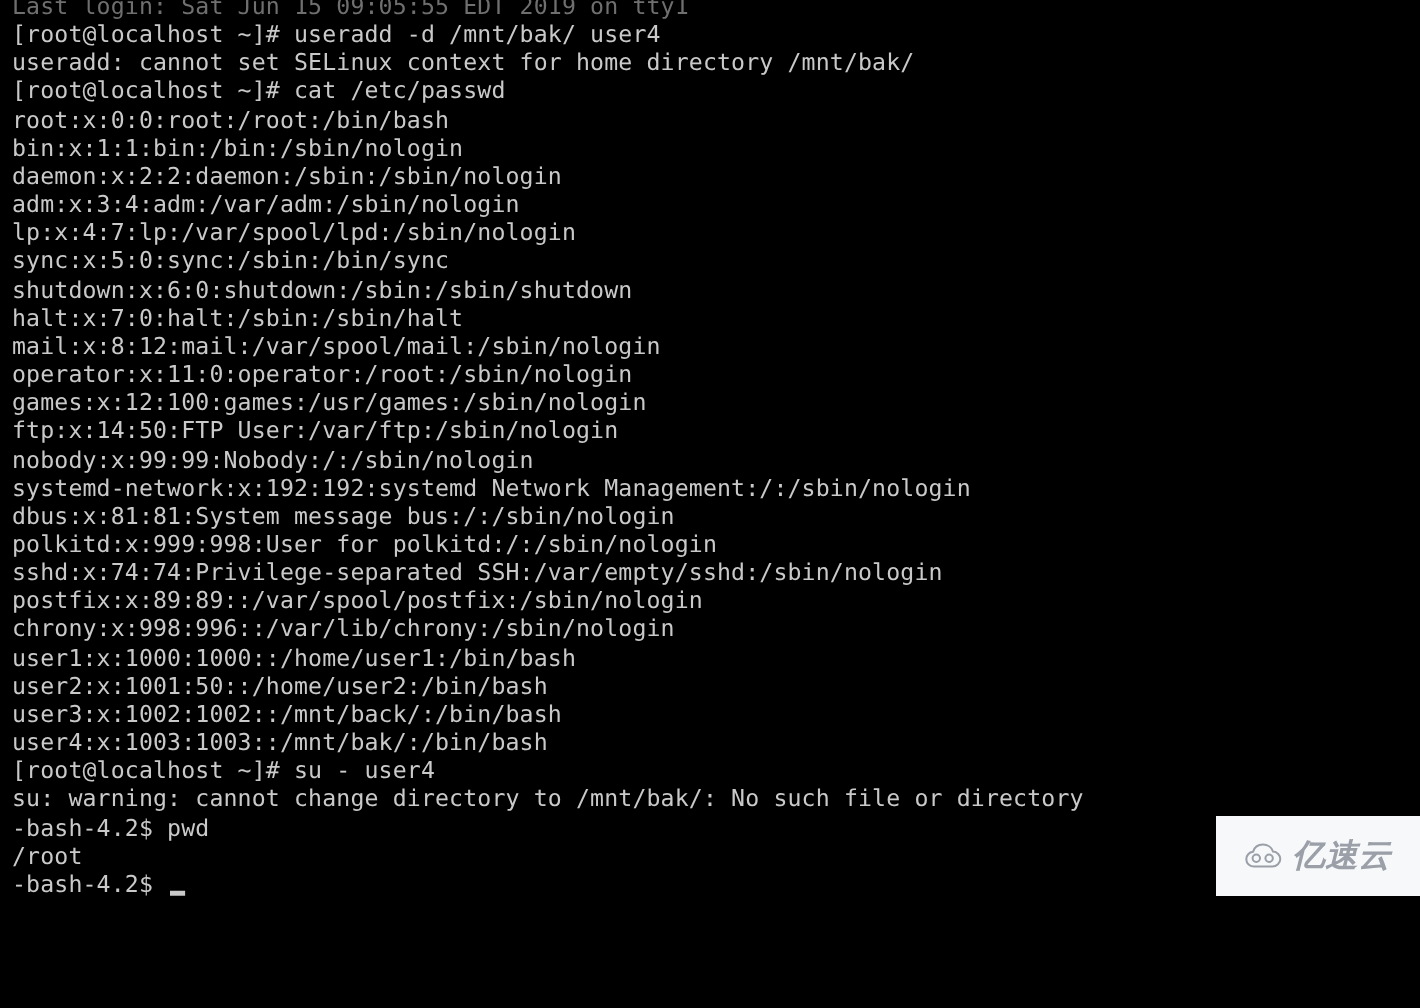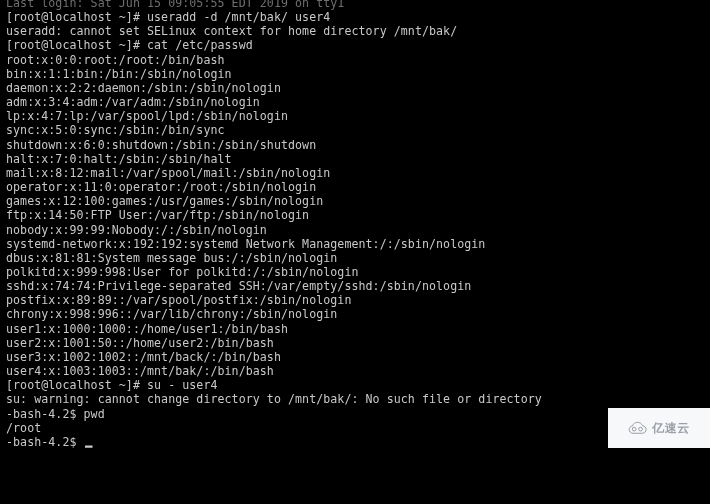--- a/index.html
+++ b/index.html
@@ -64,25 +64,26 @@
     gap: 4px;
   }
   #watermark .wm-icon {
     display: block;
     width: 20px;
     height: 14px;
     flex: 0 0 auto;
   }
   #watermark .wm-text {
     font-family: "DejaVu Sans", "Liberation Sans", sans-serif;
-    font-size: 12px;
+    font-size: 16px;
     font-weight: bold;
     color: #9a9fa8;
     letter-spacing: 0.5px;
     line-height: 1;
+    font-style: italic;
   }
 </style>
 </head>
 <body>
 
 <div id="terminal">
   <div id="screen"><div class="line clipped">Last login: Sat Jun 15 09:05:55 EDT 2019 on tty1</div><div class="line">[root@localhost ~]# useradd -d /mnt/bak/ user4</div><div class="line">useradd: cannot set SELinux context for home directory /mnt/bak/</div><div class="line">[root@localhost ~]# cat /etc/passwd</div><div class="line">root:x:0:0:root:/root:/bin/bash</div><div class="line">bin:x:1:1:bin:/bin:/sbin/nologin</div><div class="line">daemon:x:2:2:daemon:/sbin:/sbin/nologin</div><div class="line">adm:x:3:4:adm:/var/adm:/sbin/nologin</div><div class="line">lp:x:4:7:lp:/var/spool/lpd:/sbin/nologin</div><div class="line">sync:x:5:0:sync:/sbin:/bin/sync</div><div class="line">shutdown:x:6:0:shutdown:/sbin:/sbin/shutdown</div><div class="line">halt:x:7:0:halt:/sbin:/sbin/halt</div><div class="line">mail:x:8:12:mail:/var/spool/mail:/sbin/nologin</div><div class="line">operator:x:11:0:operator:/root:/sbin/nologin</div><div class="line">games:x:12:100:games:/usr/games:/sbin/nologin</div><div class="line">ftp:x:14:50:FTP User:/var/ftp:/sbin/nologin</div><div class="line">nobody:x:99:99:Nobody:/:/sbin/nologin</div><div class="line">systemd-network:x:192:192:systemd Network Management:/:/sbin/nologin</div><div class="line">dbus:x:81:81:System message bus:/:/sbin/nologin</div><div class="line">polkitd:x:999:998:User for polkitd:/:/sbin/nologin</div><div class="line">sshd:x:74:74:Privilege-separated SSH:/var/empty/sshd:/sbin/nologin</div><div class="line">postfix:x:89:89::/var/spool/postfix:/sbin/nologin</div><div class="line">chrony:x:998:996::/var/lib/chrony:/sbin/nologin</div><div class="line">user1:x:1000:1000::/home/user1:/bin/bash</div><div class="line">user2:x:1001:50::/home/user2:/bin/bash</div><div class="line">user3:x:1002:1002::/mnt/back/:/bin/bash</div><div class="line">user4:x:1003:1003::/mnt/bak/:/bin/bash</div><div class="line">[root@localhost ~]# su - user4</div><div class="line">su: warning: cannot change directory to /mnt/bak/: No such file or directory</div><div class="line">-bash-4.2$ pwd</div><div class="line">/root</div><div class="line">-bash-4.2$ <span class="cursor"></span></div></div>
 
   <div id="watermark">
     <svg class="wm-icon" viewBox="0 0 28 18" xmlns="http://www.w3.org/2000/svg">

